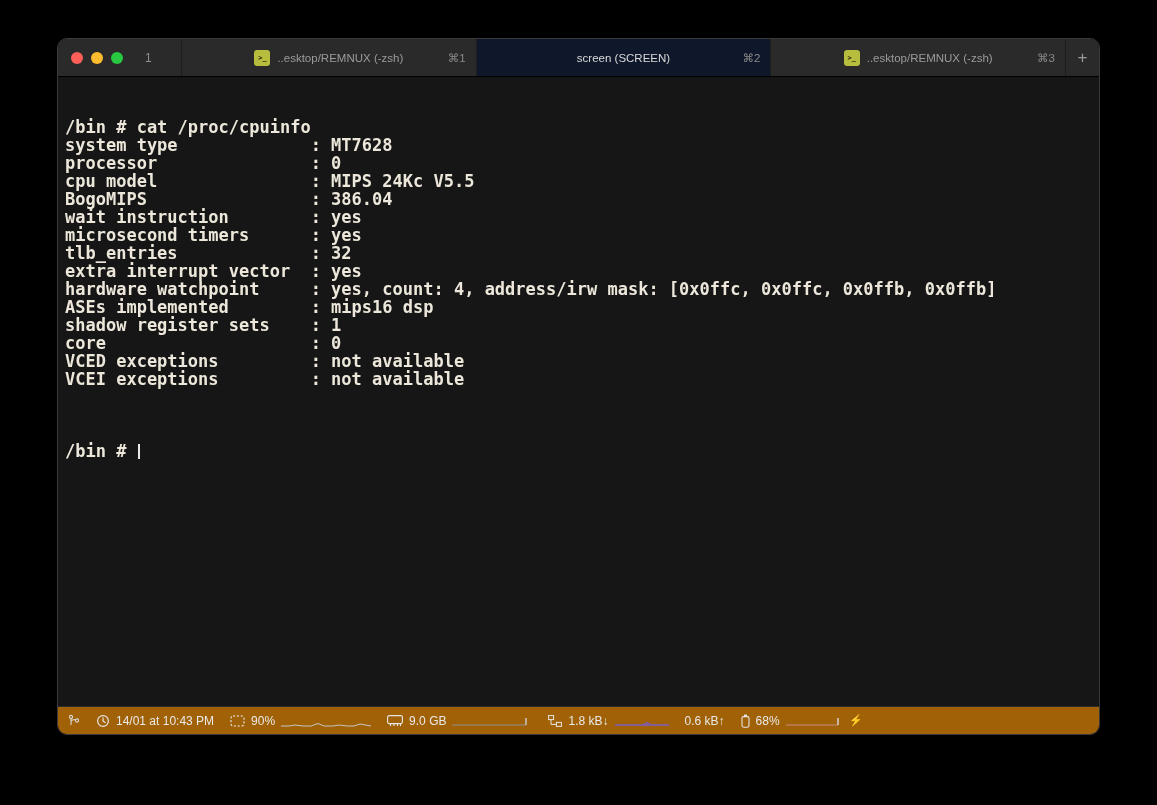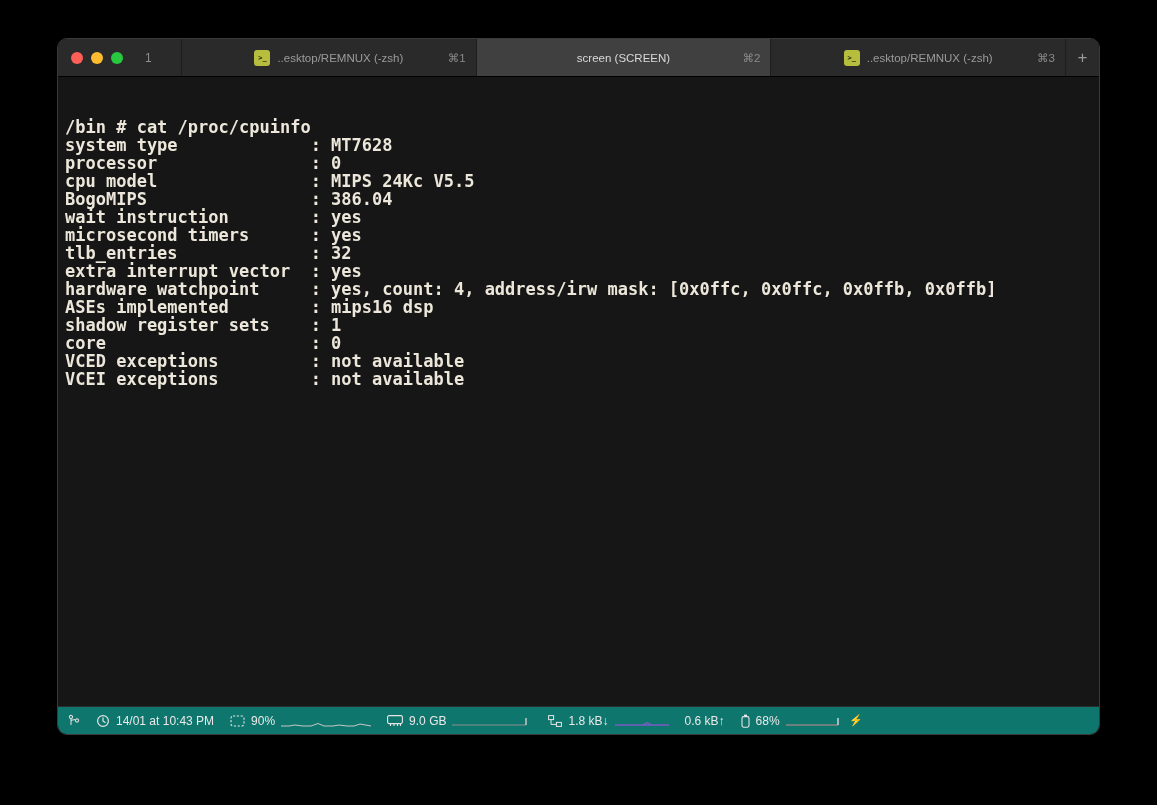--- a/index.html
+++ b/index.html
@@ -17,41 +17,41 @@
   .tl-area { flex:0 0 123px; display:flex; align-items:center; padding-left:13px; }
   .tl { width:12px; height:12px; border-radius:50%; margin-right:8px; display:inline-block; }
   .tl.red    { background:#ff5f57; }
   .tl.yellow { background:#febc2e; }
   .tl.green  { background:#28c840; }
   .session-num { color:#8f8f8f; font-size:12px; margin-left:14px; }
 
   .tab { flex:1 1 0; position:relative; display:flex; align-items:center;
          justify-content:center; gap:7px; border-left:1px solid #1d1d1d;
          color:#9b9b9b; font-size:11.5px; cursor:default; }
-  .tab.active { background:#404040; color:#d9d9d9; }
+  .tab.active { background:#0f172a; color:#d9d9d9; }
   .tab .shortcut { position:absolute; right:10px; color:#8a8a8a; font-size:11.5px; }
   .tab-icon { width:16px; height:16px; border-radius:3px; background:#b7bd3d;
               display:inline-flex; align-items:center; justify-content:center;
               color:#20230d; font-size:7px; font-weight:bold;
               font-family:"DejaVu Sans Mono", monospace; flex:0 0 16px; }
   .new-tab { flex:0 0 34px; display:flex; align-items:center; justify-content:center;
              color:#9a9a9a; font-size:17px; border-left:1px solid #1d1d1d; }
 
   
   .term { flex:1 1 auto; background:#161616; padding:5px 8px 0 7px;
           font-family:"DejaVu Sans Mono", monospace; font-weight:700;
           font-size:17px; line-height:18px; color:#ece7da; white-space:pre;
           overflow:hidden; }
   .tline { min-height:18px; }
   .prompt-line { display:flex; align-items:center; }
   .cursor { display:inline-block; width:2px; height:15px; background:#e9e9e9;
             margin-left:1px; }
 
   
-  .statusbar { flex:0 0 28px; background:#0f766e; border-top:1px solid #2c2c2c;
+  .statusbar { flex:0 0 28px; background:#a16207; border-top:1px solid #2c2c2c;
                display:flex; align-items:center; padding:0 10px; gap:16px;
                color:#e9e9e9; font-size:12px; white-space:nowrap; }
   .sb-group { display:flex; align-items:center; gap:6px; }
   .sb-icon svg { display:block; }
   .spark svg { display:block; }
 </style>
 </head>
 <body>
 
 <div class="window">
@@ -83,20 +83,23 @@
         </span>
       <span class="tab-label">..esktop/REMNUX (-zsh)</span>
       <span class="shortcut">⌘3</span>
     </div>
 
     <div class="new-tab">+</div>
   </div>
 
   <div class="term">
     <div><div class="tline">/bin # cat /proc/cpuinfo</div><div class="tline">system type             : MT7628</div><div class="tline">processor               : 0</div><div class="tline">cpu model               : MIPS 24Kc V5.5</div><div class="tline">BogoMIPS                : 386.04</div><div class="tline">wait instruction        : yes</div><div class="tline">microsecond timers      : yes</div><div class="tline">tlb_entries             : 32</div><div class="tline">extra interrupt vector  : yes</div><div class="tline">hardware watchpoint     : yes, count: 4, address/irw mask: [0x0ffc, 0x0ffc, 0x0ffb, 0x0ffb]</div><div class="tline">ASEs implemented        : mips16 dsp</div><div class="tline">shadow register sets    : 1</div><div class="tline">core                    : 0</div><div class="tline">VCED exceptions         : not available</div><div class="tline">VCEI exceptions         : not available</div><div class="tline"></div></div>
+    <div class="tline prompt-line">
+      <span>/bin # </span><span class="cursor"></span>
+    </div>
   </div>
 
   <div class="statusbar">
 
     <span class="sb-icon">
       <svg width="12" height="13" viewBox="0 0 12 13">
         <circle cx="3" cy="3" r="1.6" fill="none" stroke="#d9d9d9" stroke-width="1.1"></circle>
         <circle cx="9" cy="6.5" r="1.6" fill="none" stroke="#d9d9d9" stroke-width="1.1"></circle>
         <path d="M3 4.6 V11 M3 8 q0-2.5 4.4-2.5" fill="none" stroke="#d9d9d9" stroke-width="1.1"></path>
       </svg>

